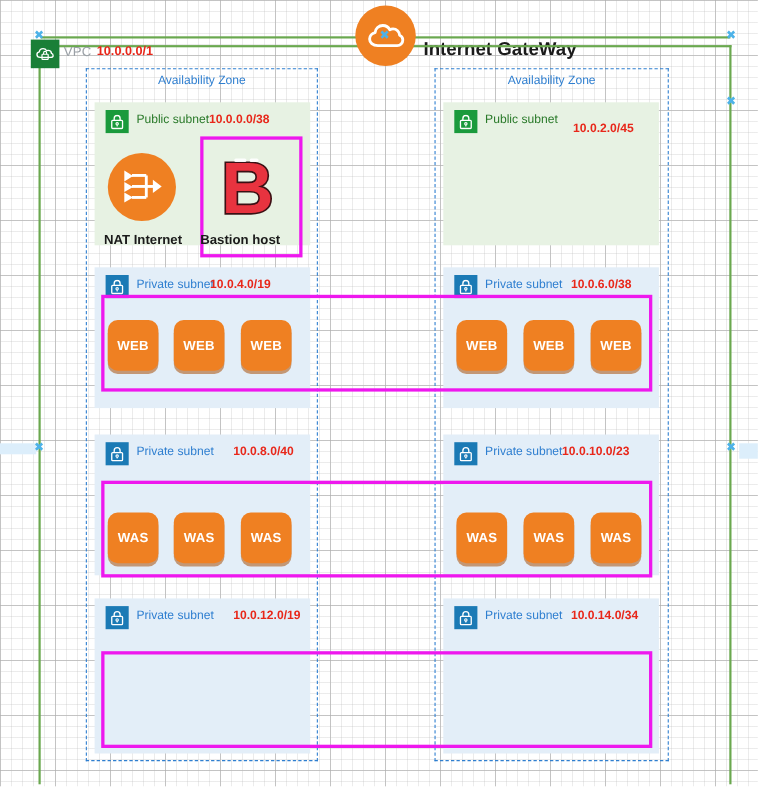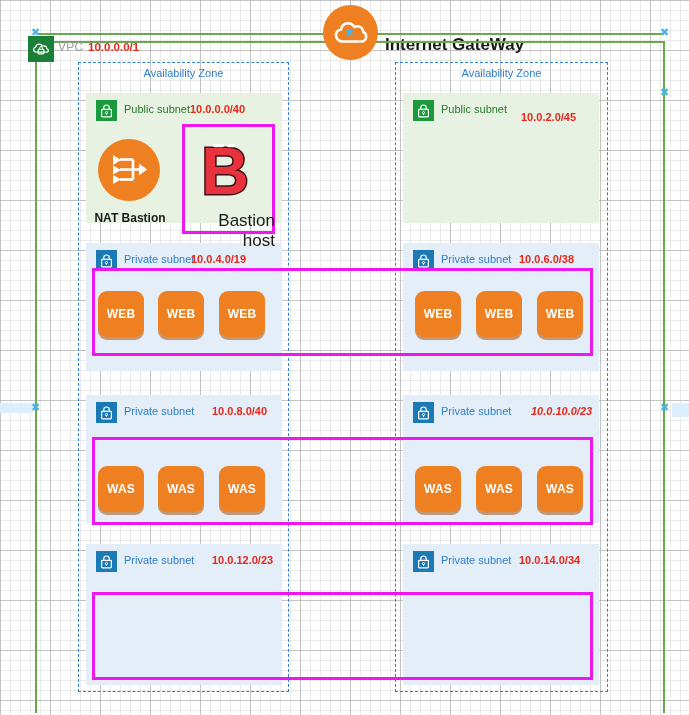--- a/index.html
+++ b/index.html
@@ -191,23 +191,23 @@
     position: absolute;
     left: 196px; top: 136px;
     width: 58px; height: 66px;
     z-index: 5;
     display: flex; align-items: center; justify-content: center;
   }
   .bastion-label {
     position: absolute;
     left: 182px; top: 211px;
     width: 93px;
-    text-align: right;
-    font-size: 17px;
-    font-weight: normal;
+    text-align: left;
+    font-size: 12px;
+    font-weight: bold;
     color: #1a1a1a;
     z-index: 5;
   }
 
   
   .xmark {
     position: absolute;
     width: 9px; height: 9px;
     z-index: 7;
     color: #4db2e8;
@@ -268,21 +268,21 @@
   <div class="subnet public" style="left:86px; top:93px; width:196px; height:130px;">
     <div class="subnet-icon green">
       <svg width="13" height="14" viewBox="0 0 13 14" aria-hidden="true">
         <rect x="1.6" y="5.4" width="9.8" height="7.4" rx="0.8" fill="none" stroke="#ffffff" stroke-width="1.2"></rect>
         <path d="M3.8 5.4 V3.7 a2.7 2.7 0 0 1 5.4 0 V5.4" fill="none" stroke="#ffffff" stroke-width="1.2"></path>
         <circle cx="6.5" cy="8.6" r="1.1" fill="none" stroke="#ffffff" stroke-width="1"></circle>
         <path d="M6.5 9.4 V10.9" stroke="#ffffff" stroke-width="1"></path>
       </svg>
     </div>
     <div class="subnet-name green">Public subnet</div>
-    <div class="subnet-cidr" style="left:104px; top:10px;">10.0.0.0/40</div>
+    <div class="subnet-cidr" style="left:104px; top:10px;">10.0.0.0/38</div>
   </div>
 
   <div class="subnet public" style="left:403px; top:93px; width:196px; height:130px;">
     <div class="subnet-icon green">
       <svg width="13" height="14" viewBox="0 0 13 14" aria-hidden="true">
         <rect x="1.6" y="5.4" width="9.8" height="7.4" rx="0.8" fill="none" stroke="#ffffff" stroke-width="1.2"></rect>
         <path d="M3.8 5.4 V3.7 a2.7 2.7 0 0 1 5.4 0 V5.4" fill="none" stroke="#ffffff" stroke-width="1.2"></path>
         <circle cx="6.5" cy="8.6" r="1.1" fill="none" stroke="#ffffff" stroke-width="1"></circle>
         <path d="M6.5 9.4 V10.9" stroke="#ffffff" stroke-width="1"></path>
       </svg>
@@ -301,21 +301,21 @@
       <g stroke="#ffffff" stroke-width="2.6" fill="none">
         <path d="M11 8.5 H24"></path>
         <path d="M11 18.5 H24"></path>
         <path d="M11 28.5 H24"></path>
         <path d="M24 8.5 V28.5"></path>
         <path d="M24 18.5 H32"></path>
       </g>
       <polygon points="30,12.5 38,18.5 30,24.5" fill="#ffffff"></polygon>
     </svg>
   </div>
-  <div class="nat-label">NAT Bastion</div>
+  <div class="nat-label">NAT Internet</div>
 
   <div class="bastion-box"></div>
   <div class="bastion-icon">
     <svg width="58" height="66" viewBox="0 0 58 66" aria-hidden="true">
       <text x="29" y="58" text-anchor="middle" font-family="Liberation Sans, sans-serif" font-size="66" font-weight="bold" fill="#e8333f" stroke="#3a1014" stroke-width="3" paint-order="stroke fill">B</text>
       <rect x="17" y="8" width="11" height="3.2" rx="1.4" fill="#ffffff" opacity="0.92"></rect>
       <rect x="31" y="8" width="8" height="3.2" rx="1.4" fill="#ffffff" opacity="0.92"></rect>
     </svg>
   </div>
   <div class="bastion-label">Bastion host</div>
@@ -383,21 +383,21 @@
   <div class="subnet private" style="left:403px; top:395px; width:196px; height:128px;">
     <div class="subnet-icon blue">
       <svg width="13" height="14" viewBox="0 0 13 14" aria-hidden="true">
         <rect x="1.6" y="5.4" width="9.8" height="7.4" rx="0.8" fill="none" stroke="#ffffff" stroke-width="1.2"></rect>
         <path d="M3.8 5.4 V3.7 a2.7 2.7 0 0 1 5.4 0 V5.4" fill="none" stroke="#ffffff" stroke-width="1.2"></path>
         <circle cx="6.5" cy="8.6" r="1.1" fill="none" stroke="#ffffff" stroke-width="1"></circle>
         <path d="M6.5 9.4 V10.9" stroke="#ffffff" stroke-width="1"></path>
       </svg>
     </div>
     <div class="subnet-name blue">Private subnet</div>
-    <div class="subnet-cidr" style="left:128px; top:10px;font-style:italic;">10.0.10.0/23</div>
+    <div class="subnet-cidr" style="left:108px; top:10px;">10.0.10.0/23</div>
   </div>
 
   <div class="mbox" style="left:92px; top:437px; width:501px; height:88px;"></div>
 
   <div class="inst" style="left:98px;  top:466px;">
     <span>WAS</span>
   </div>
   <div class="inst" style="left:158px; top:466px;">
     <span>WAS</span>
   </div>
@@ -417,21 +417,21 @@
   <div class="subnet private" style="left:86px; top:544px; width:196px; height:141px;">
     <div class="subnet-icon blue">
       <svg width="13" height="14" viewBox="0 0 13 14" aria-hidden="true">
         <rect x="1.6" y="5.4" width="9.8" height="7.4" rx="0.8" fill="none" stroke="#ffffff" stroke-width="1.2"></rect>
         <path d="M3.8 5.4 V3.7 a2.7 2.7 0 0 1 5.4 0 V5.4" fill="none" stroke="#ffffff" stroke-width="1.2"></path>
         <circle cx="6.5" cy="8.6" r="1.1" fill="none" stroke="#ffffff" stroke-width="1"></circle>
         <path d="M6.5 9.4 V10.9" stroke="#ffffff" stroke-width="1"></path>
       </svg>
     </div>
     <div class="subnet-name blue">Private subnet</div>
-    <div class="subnet-cidr" style="left:126px; top:10px;">10.0.12.0/23</div>
+    <div class="subnet-cidr" style="left:126px; top:10px;">10.0.12.0/19</div>
   </div>
 
   <div class="subnet private" style="left:403px; top:544px; width:196px; height:141px;">
     <div class="subnet-icon blue">
       <svg width="13" height="14" viewBox="0 0 13 14" aria-hidden="true">
         <rect x="1.6" y="5.4" width="9.8" height="7.4" rx="0.8" fill="none" stroke="#ffffff" stroke-width="1.2"></rect>
         <path d="M3.8 5.4 V3.7 a2.7 2.7 0 0 1 5.4 0 V5.4" fill="none" stroke="#ffffff" stroke-width="1.2"></path>
         <circle cx="6.5" cy="8.6" r="1.1" fill="none" stroke="#ffffff" stroke-width="1"></circle>
         <path d="M6.5 9.4 V10.9" stroke="#ffffff" stroke-width="1"></path>
       </svg>

